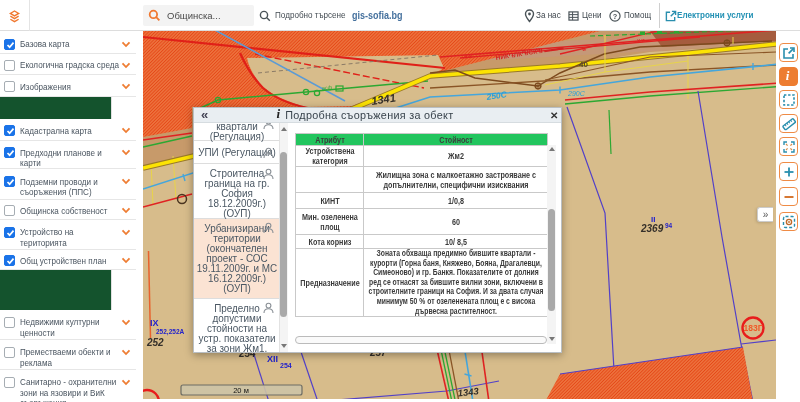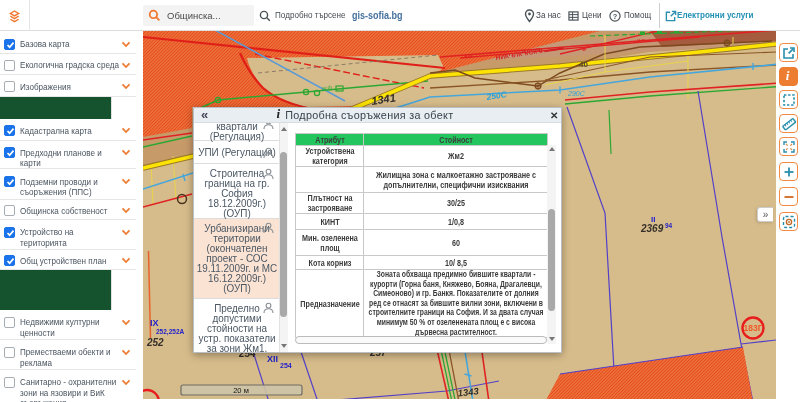--- a/index.html
+++ b/index.html
@@ -477,28 +477,20 @@
             <td>
               <div class="c">Жм2</div>
             </td>
           </tr>
     <tr style="height:26px">
             <td></td>
             <td>
               <div class="c">Жилищна зона с малкоетажно застрояване с<br>допълнителни, специфични изисквания</div>
             </td>
           </tr>
-    <tr style="height:21px">
-            <td>
-              <div class="c">Плътност на<br>застрояване</div>
-            </td>
-            <td>
-              <div class="c">30/25</div>
-            </td>
-          </tr>
     <tr style="height:16px">
             <td>
               <div class="c">КИНТ</div>
             </td>
             <td>
               <div class="c">1/0,8</div>
             </td>
           </tr>
     <tr style="height:26px">
             <td>

